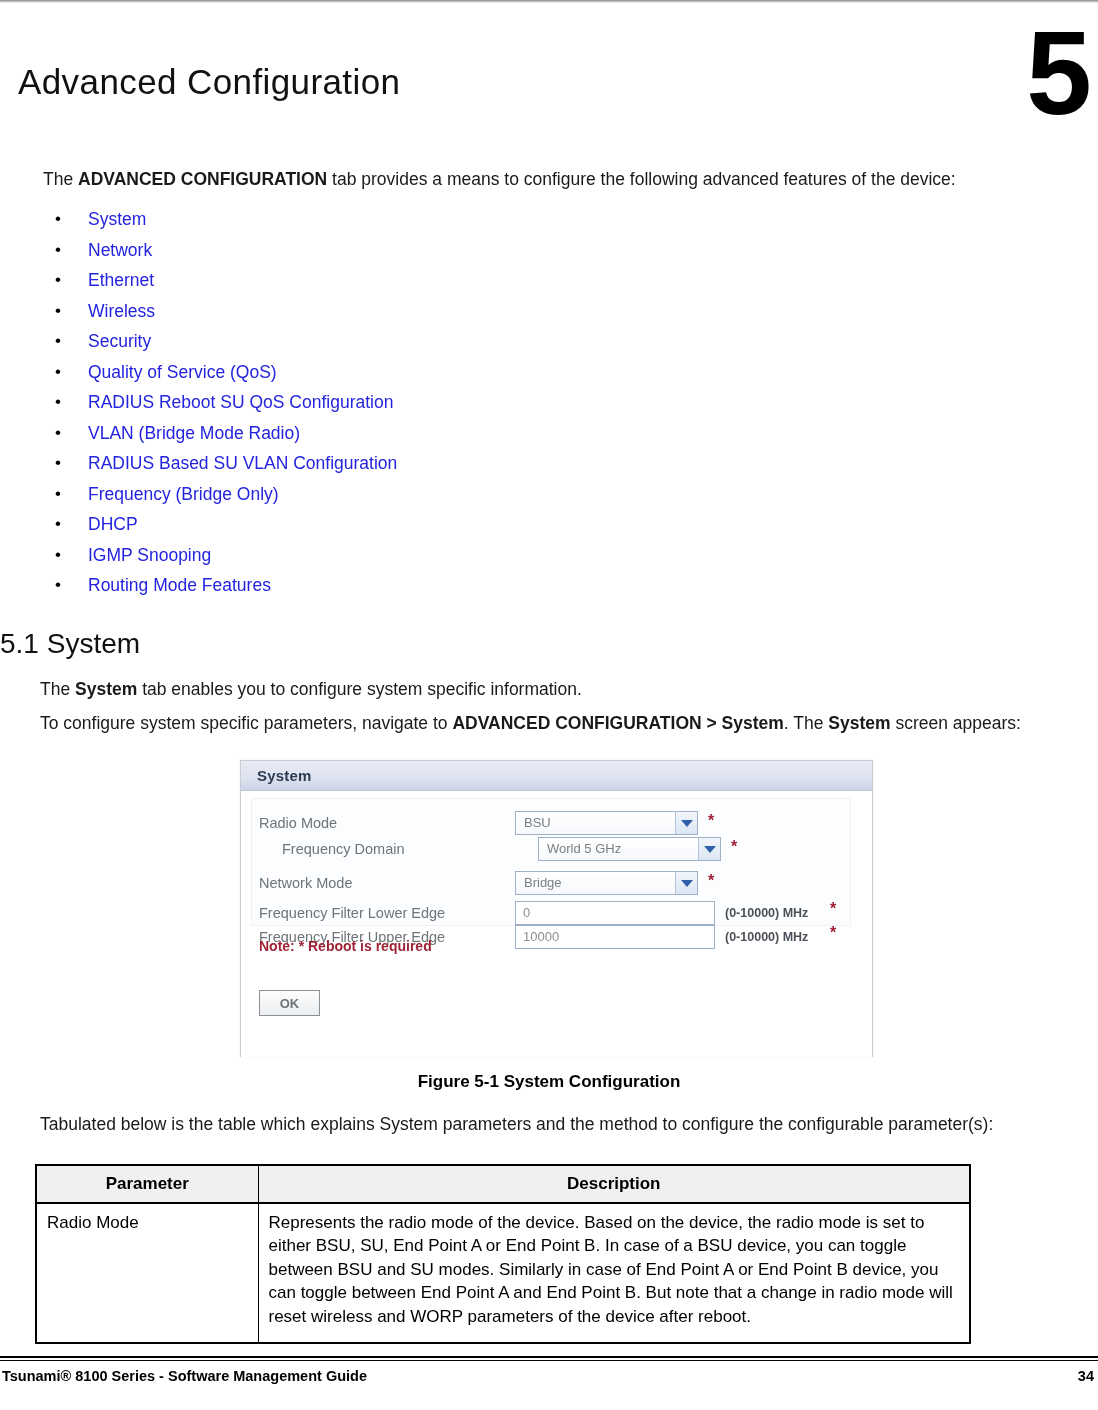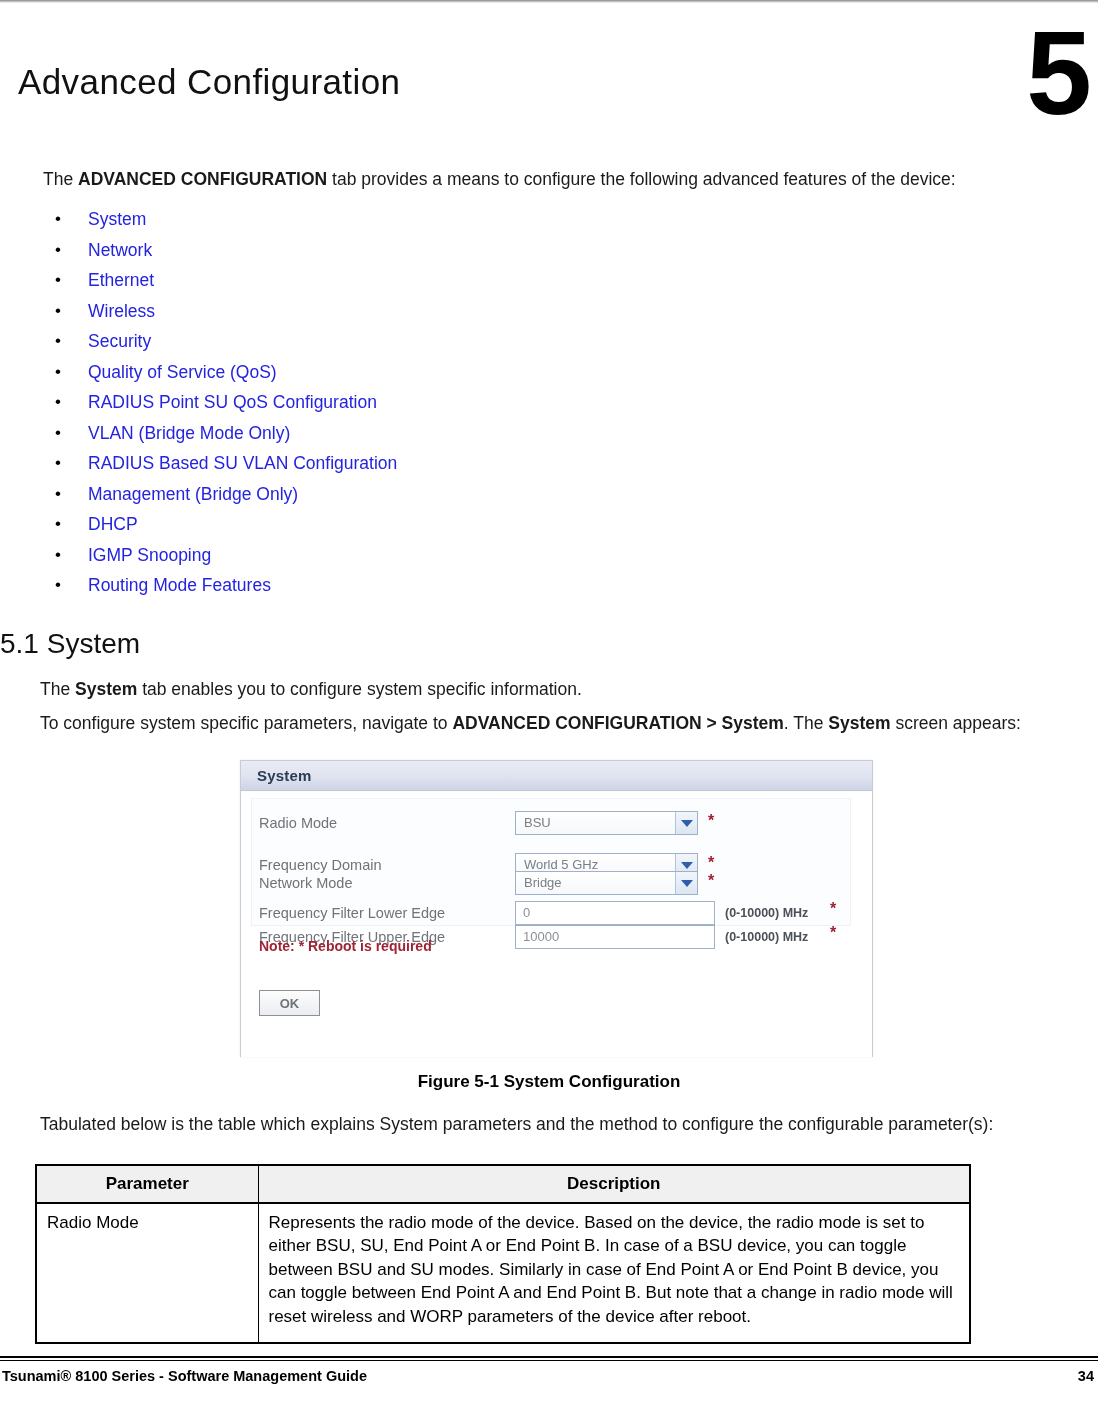--- a/index.html
+++ b/index.html
@@ -289,24 +289,24 @@
 
 <div class="para" id="intro-para"><span>The </span><b>ADVANCED CONFIGURATION</b><span> tab provides a means to configure the following advanced features of the device:</span></div>
 
 <ul id="feature-list">
   <li><span class="bullet">•</span><span class="lnk">System</span></li>
   <li><span class="bullet">•</span><span class="lnk">Network</span></li>
   <li><span class="bullet">•</span><span class="lnk">Ethernet</span></li>
   <li><span class="bullet">•</span><span class="lnk">Wireless</span></li>
   <li><span class="bullet">•</span><span class="lnk">Security</span></li>
   <li><span class="bullet">•</span><span class="lnk">Quality of Service (QoS)</span></li>
-  <li><span class="bullet">•</span><span class="lnk">RADIUS Point SU QoS Configuration</span></li>
-  <li><span class="bullet">•</span><span class="lnk">VLAN (Bridge Mode Only)</span></li>
+  <li><span class="bullet">•</span><span class="lnk">RADIUS Reboot SU QoS Configuration</span></li>
+  <li><span class="bullet">•</span><span class="lnk">VLAN (Bridge Mode Radio)</span></li>
   <li><span class="bullet">•</span><span class="lnk">RADIUS Based SU VLAN Configuration</span></li>
-  <li><span class="bullet">•</span><span class="lnk">Management (Bridge Only)</span></li>
+  <li><span class="bullet">•</span><span class="lnk">Frequency (Bridge Only)</span></li>
   <li><span class="bullet">•</span><span class="lnk">DHCP</span></li>
   <li><span class="bullet">•</span><span class="lnk">IGMP Snooping</span></li>
   <li><span class="bullet">•</span><span class="lnk">Routing Mode Features</span></li>
 </ul>
 
 <div id="section-heading">5.1 System</div>
 
 <div class="para" id="sys-para-1"><span>The </span><b>System</b><span> tab enables you to configure system specific information.</span></div>
 
 <div class="para" id="sys-para-2"><span>To configure system specific parameters, navigate to </span><b>ADVANCED CONFIGURATION &gt; System</b><span>. The </span><b>System</b><span> screen appears:</span></div>
@@ -322,21 +322,21 @@
 
     <div class="ss-row" style="top:18px;">
       <div class="ss-label">Radio Mode</div>
       <div class="ss-select">
         <div class="val">BSU</div>
         <div class="arrowbox"></div>
       </div>
       <div class="ss-asterisk" style="left:449px; top:2px;">*</div>
     </div>
 
-    <div class="ss-row" style="top:60px;">
+    <div class="ss-row" style="top:44px;margin-left:23px;">
       <div class="ss-label">Frequency Domain</div>
       <div class="ss-select">
         <div class="val">World 5 GHz</div>
         <div class="arrowbox"></div>
       </div>
       <div class="ss-asterisk" style="left:449px; top:2px;">*</div>
     </div>
 
     <div class="ss-row" style="top:78px;">
       <div class="ss-label">Network Mode</div>

